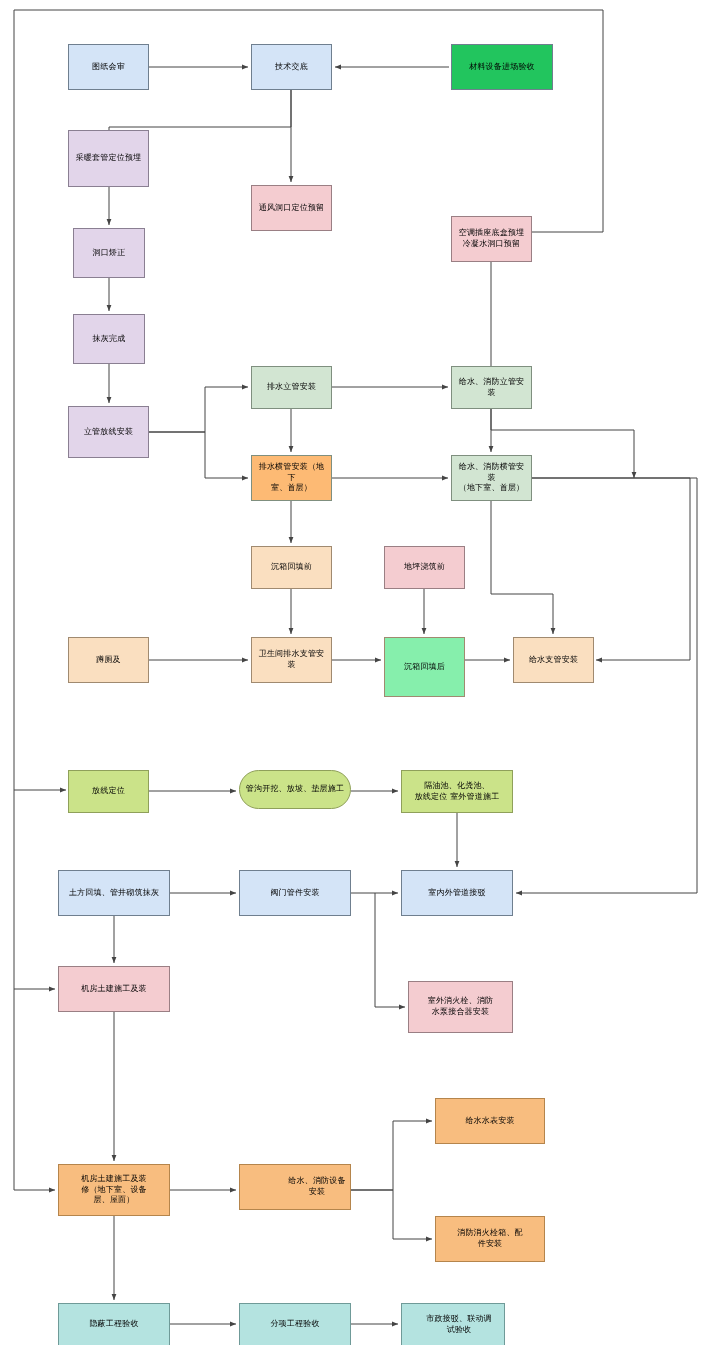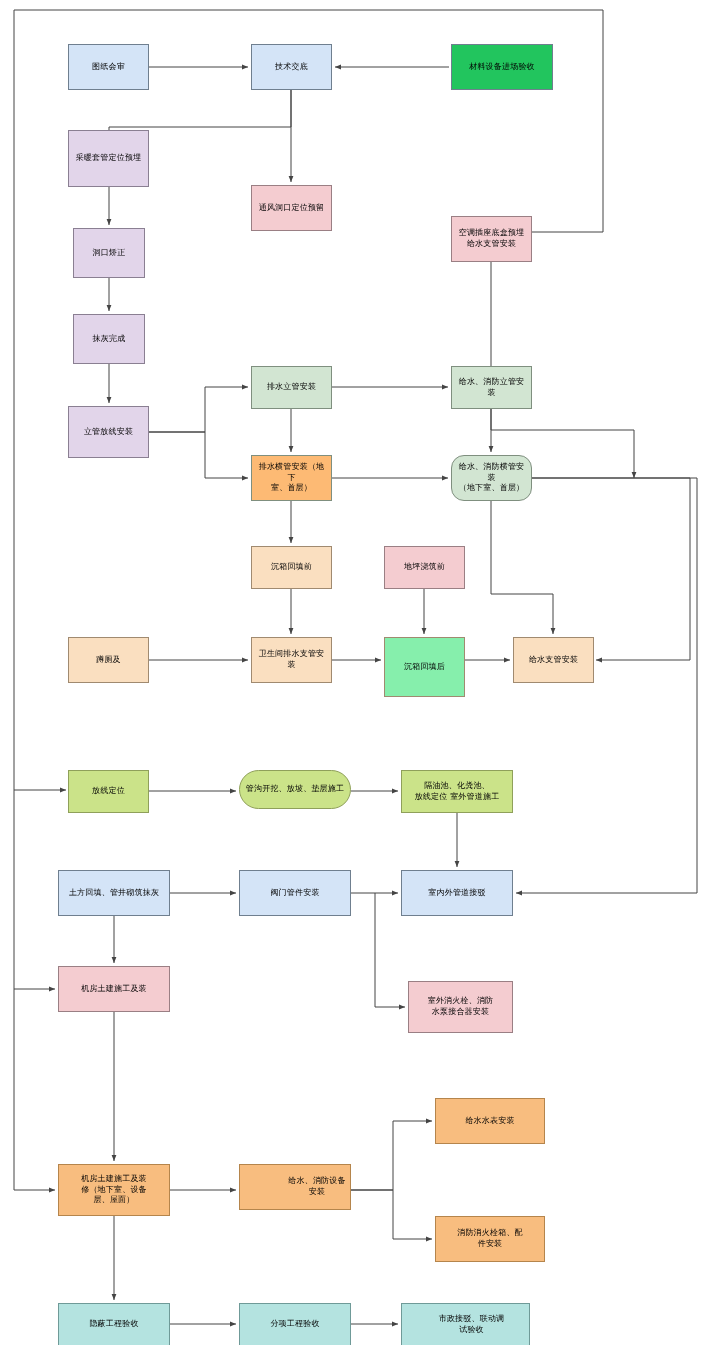--- a/index.html
+++ b/index.html
@@ -95,29 +95,29 @@
         <path d="M14,989 L14,1190 L55,1190" fill="none" stroke="#444444" stroke-width="1" marker-end="url(#arrow)"></path>
       </g>
   </svg>
   <div id="node-layer">
       <div class="node" style="left: 68px; top: 44px; width: 81px; height: 46px; background: rgb(212, 228, 247); border-color: rgb(111, 127, 143);">图纸会审</div>
       <div class="node" style="left: 251px; top: 44px; width: 81px; height: 46px; background: rgb(212, 228, 247); border-color: rgb(111, 127, 143);">技术交底</div>
       <div class="node" style="left: 451px; top: 44px; width: 102px; height: 46px; background: #22c55e; border-color: rgb(111, 127, 143);">材料设备进场验收</div>
       <div class="node" style="left: 68px; top: 130px; width: 81px; height: 57px; background: rgb(226, 213, 234); border-color: rgb(138, 127, 146);">采暖套管定位预埋</div>
       <div class="node" style="left: 251px; top: 185px; width: 81px; height: 46px; background: rgb(244, 204, 208); border-color: rgb(154, 127, 132);">通风洞口定位预留</div>
       <div class="node" style="left: 451px; top: 216px; width: 81px; height: 46px; background: rgb(244, 204, 208); border-color: rgb(154, 127, 132);">空调插座底盒预埋
-给水支管安装</div>
+冷凝水洞口预留</div>
       <div class="node" style="left: 73px; top: 228px; width: 72px; height: 50px; background: rgb(226, 213, 234); border-color: rgb(138, 127, 146);">洞口矫正</div>
       <div class="node" style="left: 73px; top: 314px; width: 72px; height: 50px; background: rgb(226, 213, 234); border-color: rgb(138, 127, 146);">抹灰完成</div>
       <div class="node" style="left: 68px; top: 406px; width: 81px; height: 52px; background: rgb(226, 213, 234); border-color: rgb(138, 127, 146);">立管放线安装</div>
       <div class="node" style="left: 251px; top: 366px; width: 81px; height: 43px; background: rgb(210, 229, 210); border-color: rgb(127, 143, 127);">排水立管安装</div>
       <div class="node" style="left: 451px; top: 366px; width: 81px; height: 43px; background: rgb(210, 229, 210); border-color: rgb(127, 143, 127);">给水、消防立管安装</div>
       <div class="node" style="left: 251px; top: 455px; width: 81px; height: 46px; background: #fdba74; border-color: rgb(127, 143, 127);">排水横管安装（地下
 室、首层）</div>
-      <div class="node" style="left: 451px; top: 455px; width: 81px; height: 46px; background: rgb(210, 229, 210); border-color: rgb(127, 143, 127); border-radius: 13px;">给水、消防横管安装
+      <div class="node" style="left: 451px; top: 455px; width: 81px; height: 46px; background: rgb(210, 229, 210); border-color: rgb(127, 143, 127);">给水、消防横管安装
 （地下室、首层）</div>
       <div class="node" style="left: 251px; top: 546px; width: 81px; height: 43px; background: rgb(250, 223, 192); border-color: rgb(160, 138, 112);">沉箱回填前</div>
       <div class="node" style="left: 384px; top: 546px; width: 81px; height: 43px; background: rgb(244, 204, 208); border-color: rgb(154, 127, 132);">地坪浇筑前</div>
       <div class="node" style="left: 68px; top: 637px; width: 81px; height: 46px; background: rgb(250, 223, 192); border-color: rgb(160, 138, 112);">蹲厕及</div>
       <div class="node" style="left: 251px; top: 637px; width: 81px; height: 46px; background: rgb(250, 223, 192); border-color: rgb(160, 138, 112);">卫生间排水支管安装</div>
       <div class="node" style="left: 384px; top: 637px; width: 81px; height: 60px; background: #86efac; border-color: rgb(160, 138, 112);">沉箱回填后</div>
       <div class="node" style="left: 513px; top: 637px; width: 81px; height: 46px; background: rgb(250, 223, 192); border-color: rgb(160, 138, 112);">给水支管安装</div>
       <div class="node" style="left: 68px; top: 770px; width: 81px; height: 43px; background: rgb(203, 227, 137); border-color: rgb(143, 160, 90);">放线定位</div>
       <div class="node" style="left: 239px; top: 770px; width: 112px; height: 39px; background: rgb(203, 227, 137); border-color: rgb(143, 160, 90); border-radius: 20px;">管沟开挖、放坡、垫层施工</div>
       <div class="node" style="left: 401px; top: 770px; width: 112px; height: 43px; background: rgb(203, 227, 137); border-color: rgb(143, 160, 90);">隔油池、化粪池、
@@ -130,16 +130,16 @@
 水泵接合器安装</div>
       <div class="node" style="left: 58px; top: 1164px; width: 112px; height: 52px; background: rgb(248, 189, 127); border-color: rgb(181, 133, 76);">机房土建施工及装
 修（地下室、设备
 层、屋面）</div>
       <div class="node" style="left: 239px; top: 1164px; width: 112px; height: 46px; background: rgb(248, 189, 127); border-color: rgb(181, 133, 76); padding-left: 47px;">给水、消防设备安装</div>
       <div class="node" style="left: 435px; top: 1098px; width: 110px; height: 46px; background: rgb(248, 189, 127); border-color: rgb(181, 133, 76);">给水水表安装</div>
       <div class="node" style="left: 435px; top: 1216px; width: 110px; height: 46px; background: rgb(248, 189, 127); border-color: rgb(181, 133, 76);">消防消火栓箱、配
 件安装</div>
       <div class="node" style="left: 58px; top: 1303px; width: 112px; height: 43px; background: rgb(180, 227, 224); border-color: rgb(111, 154, 152);">隐蔽工程验收</div>
       <div class="node" style="left: 239px; top: 1303px; width: 112px; height: 43px; background: rgb(180, 227, 224); border-color: rgb(111, 154, 152);">分项工程验收</div>
-      <div class="node" style="left: 401px; top: 1303px; width: 129px; height: 43px; background: rgb(180, 227, 224); border-color: rgb(111, 154, 152); padding-left: 15px;">市政接驳、联动调
+      <div class="node" style="left: 401px; top: 1303px; width: 104px; height: 43px; background: rgb(180, 227, 224); border-color: rgb(111, 154, 152); padding-left: 15px;">市政接驳、联动调
 试验收</div>
     </div>
 </div>
 
 </body></html>

